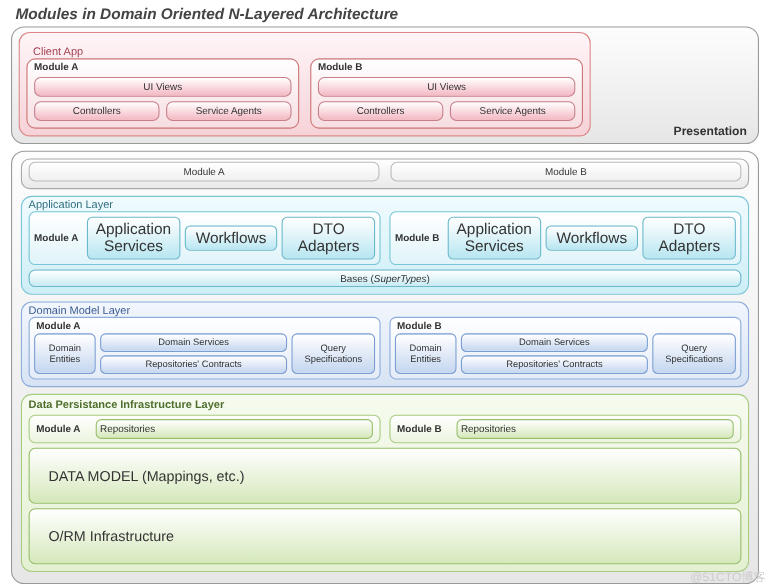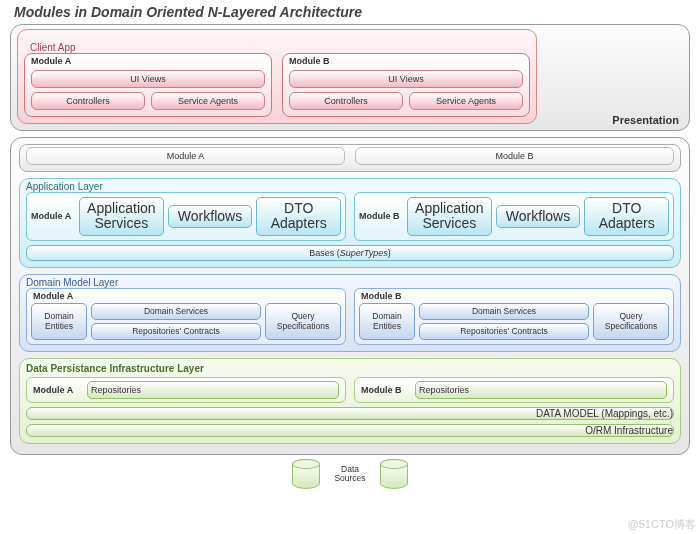--- a/index.html
+++ b/index.html
@@ -201,23 +201,23 @@
     background: linear-gradient(#fff,#d5e8bb);
     text-align: left;
     padding: 3px;
     font-size: 9px;
     flex: 1;
   }
   .green-wide {
     border: 1px solid #97be6a;
     border-radius: 6px;
     background: linear-gradient(#fff,#d5e8bb);
-    text-align: right;
-    padding: 0;
-    font-size: 10px;
+    text-align: left;
+    padding: 17px;
+    font-size: 13px;
     margin-top: 4px;
   }
 
   .datasrc {
     display: flex;
     justify-content: center;
     align-items: center;
     gap: 12px;
     margin-top: 4px;
   }

